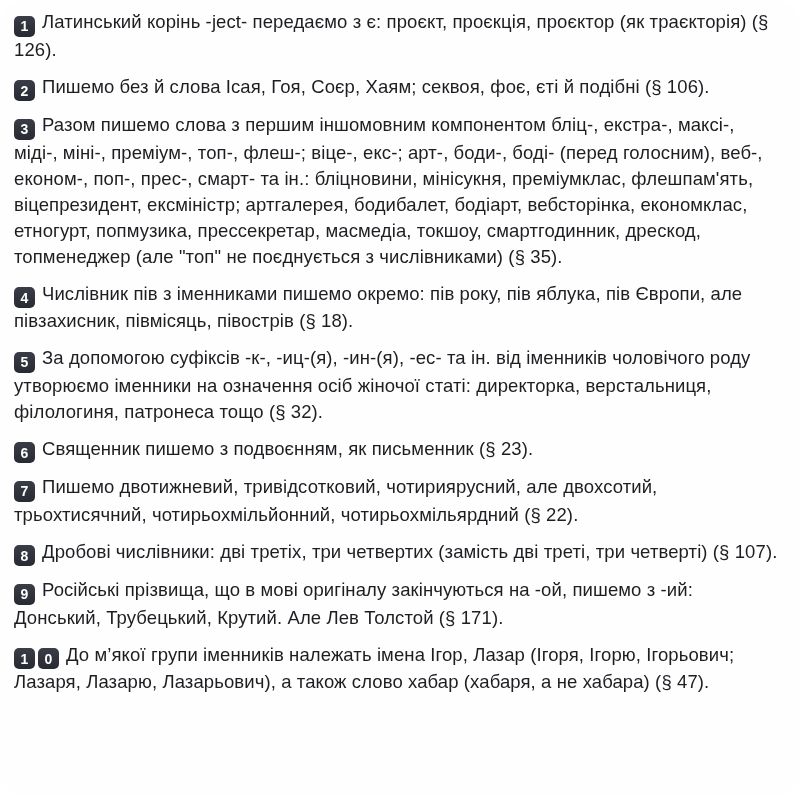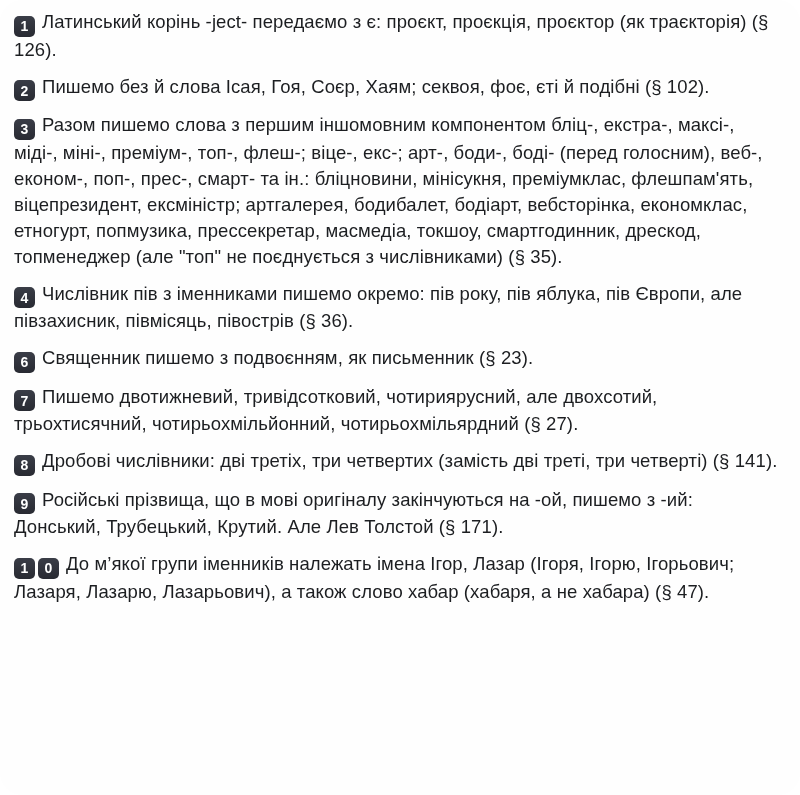--- a/index.html
+++ b/index.html
@@ -59,42 +59,45 @@
 </head>
 <body>
 
 <div class="page">
 
   <p class="item">
     <span class="badge">1</span><span class="badge-gap"></span><span class="txt">Латинський корінь -ject- передаємо з є: проєкт, проєкція, проєктор (як траєкторія) (§ 126).</span>
   </p>
 
   <p class="item">
-    <span class="badge">2</span><span class="badge-gap"></span><span class="txt">Пишемо без й слова Ісая, Гоя, Соєр, Хаям; секвоя, фоє, єті й подібні (§ 102).</span>
+    <span class="badge">2</span><span class="badge-gap"></span><span class="txt">Пишемо без й слова Ісая, Гоя, Соєр, Хаям; секвоя, фоє, єті й подібні (§ 106).</span>
   </p>
 
   <p class="item">
     <span class="badge">3</span><span class="badge-gap"></span><span class="txt">Разом пишемо слова з першим іншомовним компонентом бліц-, екстра-, максі-, міді-, міні-, преміум-, топ-, флеш-; віце-, екс-; арт-, боди-, боді- (перед голосним), веб-, економ-, поп-, прес-, смарт- та ін.: бліцновини, мінісукня, преміумклас, флешпам'ять, віцепрезидент, ексміністр; артгалерея, бодибалет, бодіарт, вебсторінка, економклас, етногурт, попмузика, прессекретар, масмедіа, токшоу, смартгодинник, дрескод, топменеджер (але "топ" не поєднується з числівниками) (§ 35).</span>
   </p>
 
   <p class="item">
-    <span class="badge">4</span><span class="badge-gap"></span><span class="txt">Числівник пів з іменниками пишемо окремо: пів року, пів яблука, пів Європи, але півзахисник, півмісяць, півострів (§ 36).</span>
+    <span class="badge">4</span><span class="badge-gap"></span><span class="txt">Числівник пів з іменниками пишемо окремо: пів року, пів яблука, пів Європи, але півзахисник, півмісяць, півострів (§ 18).</span>
   </p>
 
+  <p class="item">
+    <span class="badge">5</span><span class="badge-gap"></span><span class="txt">За допомогою суфіксів -к-, -иц-(я), -ин-(я), -ес- та ін. від іменників чоловічого роду утворюємо іменники на означення осіб жіночої статі: директорка, верстальниця, філологиня, патронеса тощо (§ 32).</span>
+  </p>
 
   <p class="item">
     <span class="badge">6</span><span class="badge-gap"></span><span class="txt">Священник пишемо з подвоєнням, як письменник (§ 23).</span>
   </p>
 
   <p class="item">
-    <span class="badge">7</span><span class="badge-gap"></span><span class="txt">Пишемо двотижневий, тривідсотковий, чотириярусний, але двохсотий, трьохтисячний, чотирьохмільйонний, чотирьохмільярдний (§ 27).</span>
+    <span class="badge">7</span><span class="badge-gap"></span><span class="txt">Пишемо двотижневий, тривідсотковий, чотириярусний, але двохсотий, трьохтисячний, чотирьохмільйонний, чотирьохмільярдний (§ 22).</span>
   </p>
 
   <p class="item">
-    <span class="badge">8</span><span class="badge-gap"></span><span class="txt">Дробові числівники: дві третіх, три четвертих (замість дві треті, три четверті) (§ 141).</span>
+    <span class="badge">8</span><span class="badge-gap"></span><span class="txt">Дробові числівники: дві третіх, три четвертих (замість дві треті, три четверті) (§ 107).</span>
   </p>
 
   <p class="item">
     <span class="badge">9</span><span class="badge-gap"></span><span class="txt">Російські прізвища, що в мові оригіналу закінчуються на -ой, пишемо з -ий: Донський, Трубецький, Крутий. Але Лев Толстой (§ 171).</span>
   </p>
 
   <p class="item">
     <span class="badge">1</span><span class="badge">0</span><span class="badge-gap"></span><span class="txt">До м’якої групи іменників належать імена Ігор, Лазар (Ігоря, Ігорю, Ігорьович; Лазаря, Лазарю, Лазарьович), а також слово хабар (хабаря, а не хабара) (§ 47).</span>
   </p>
 

